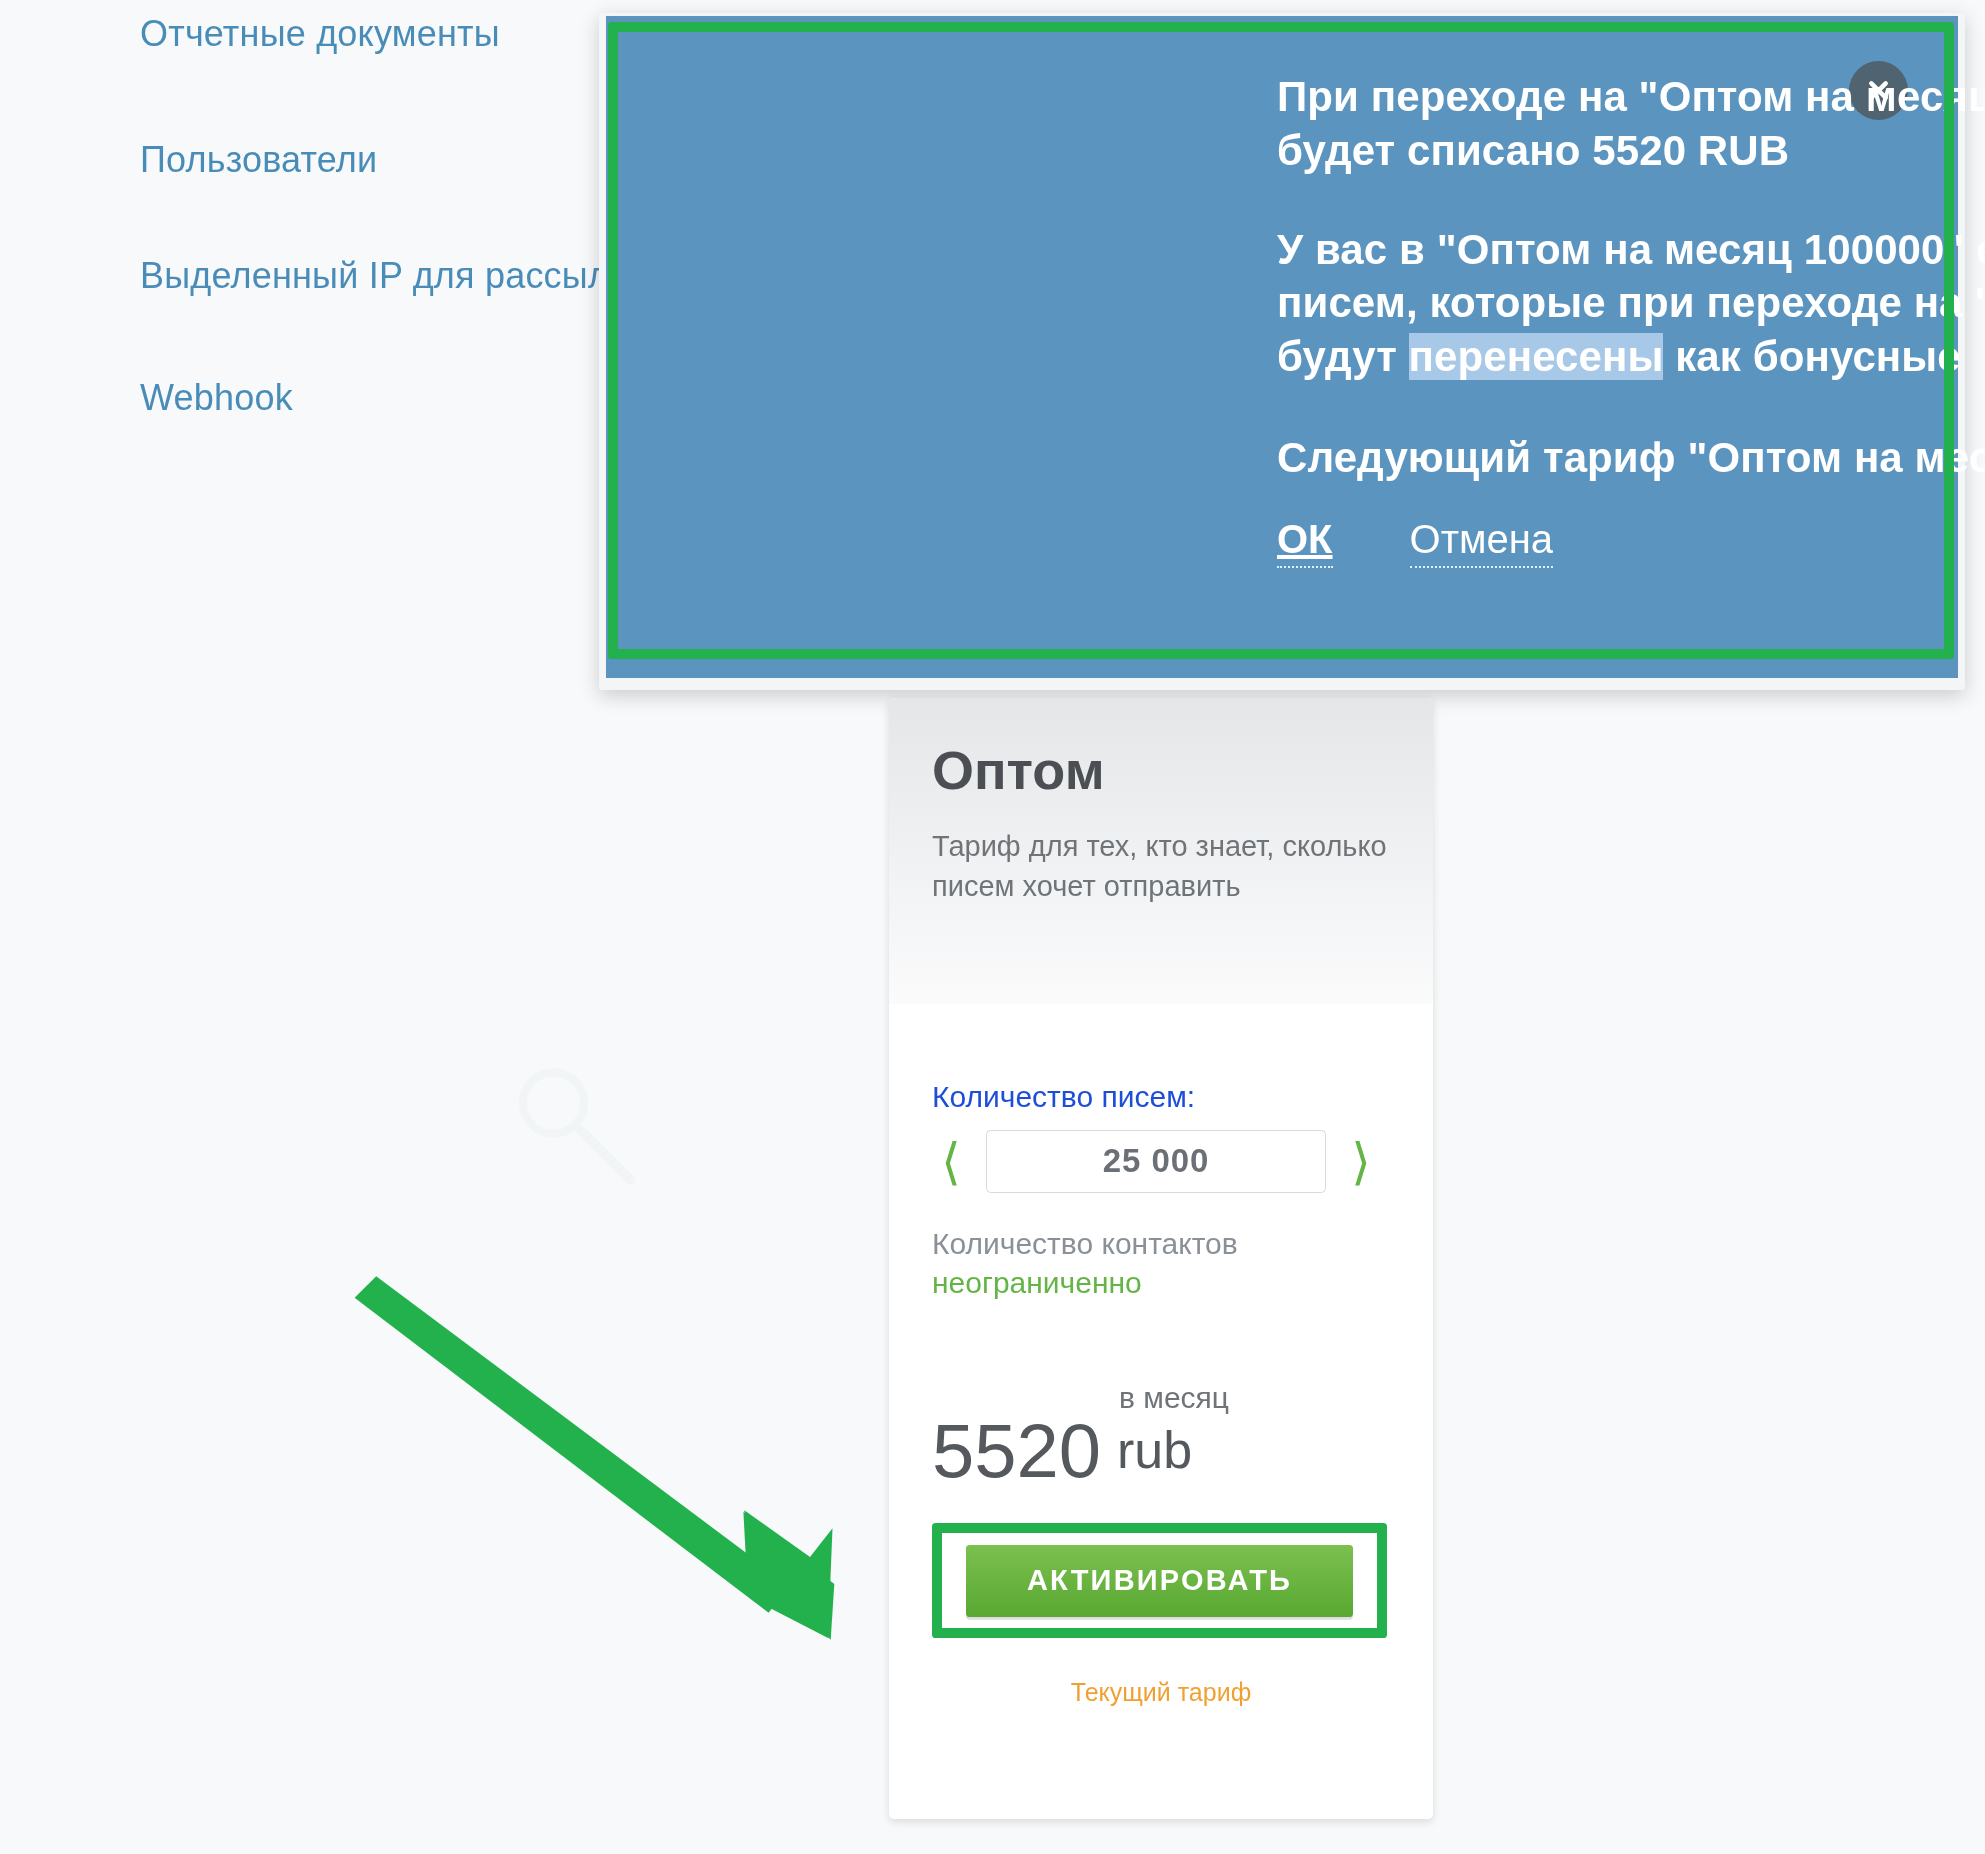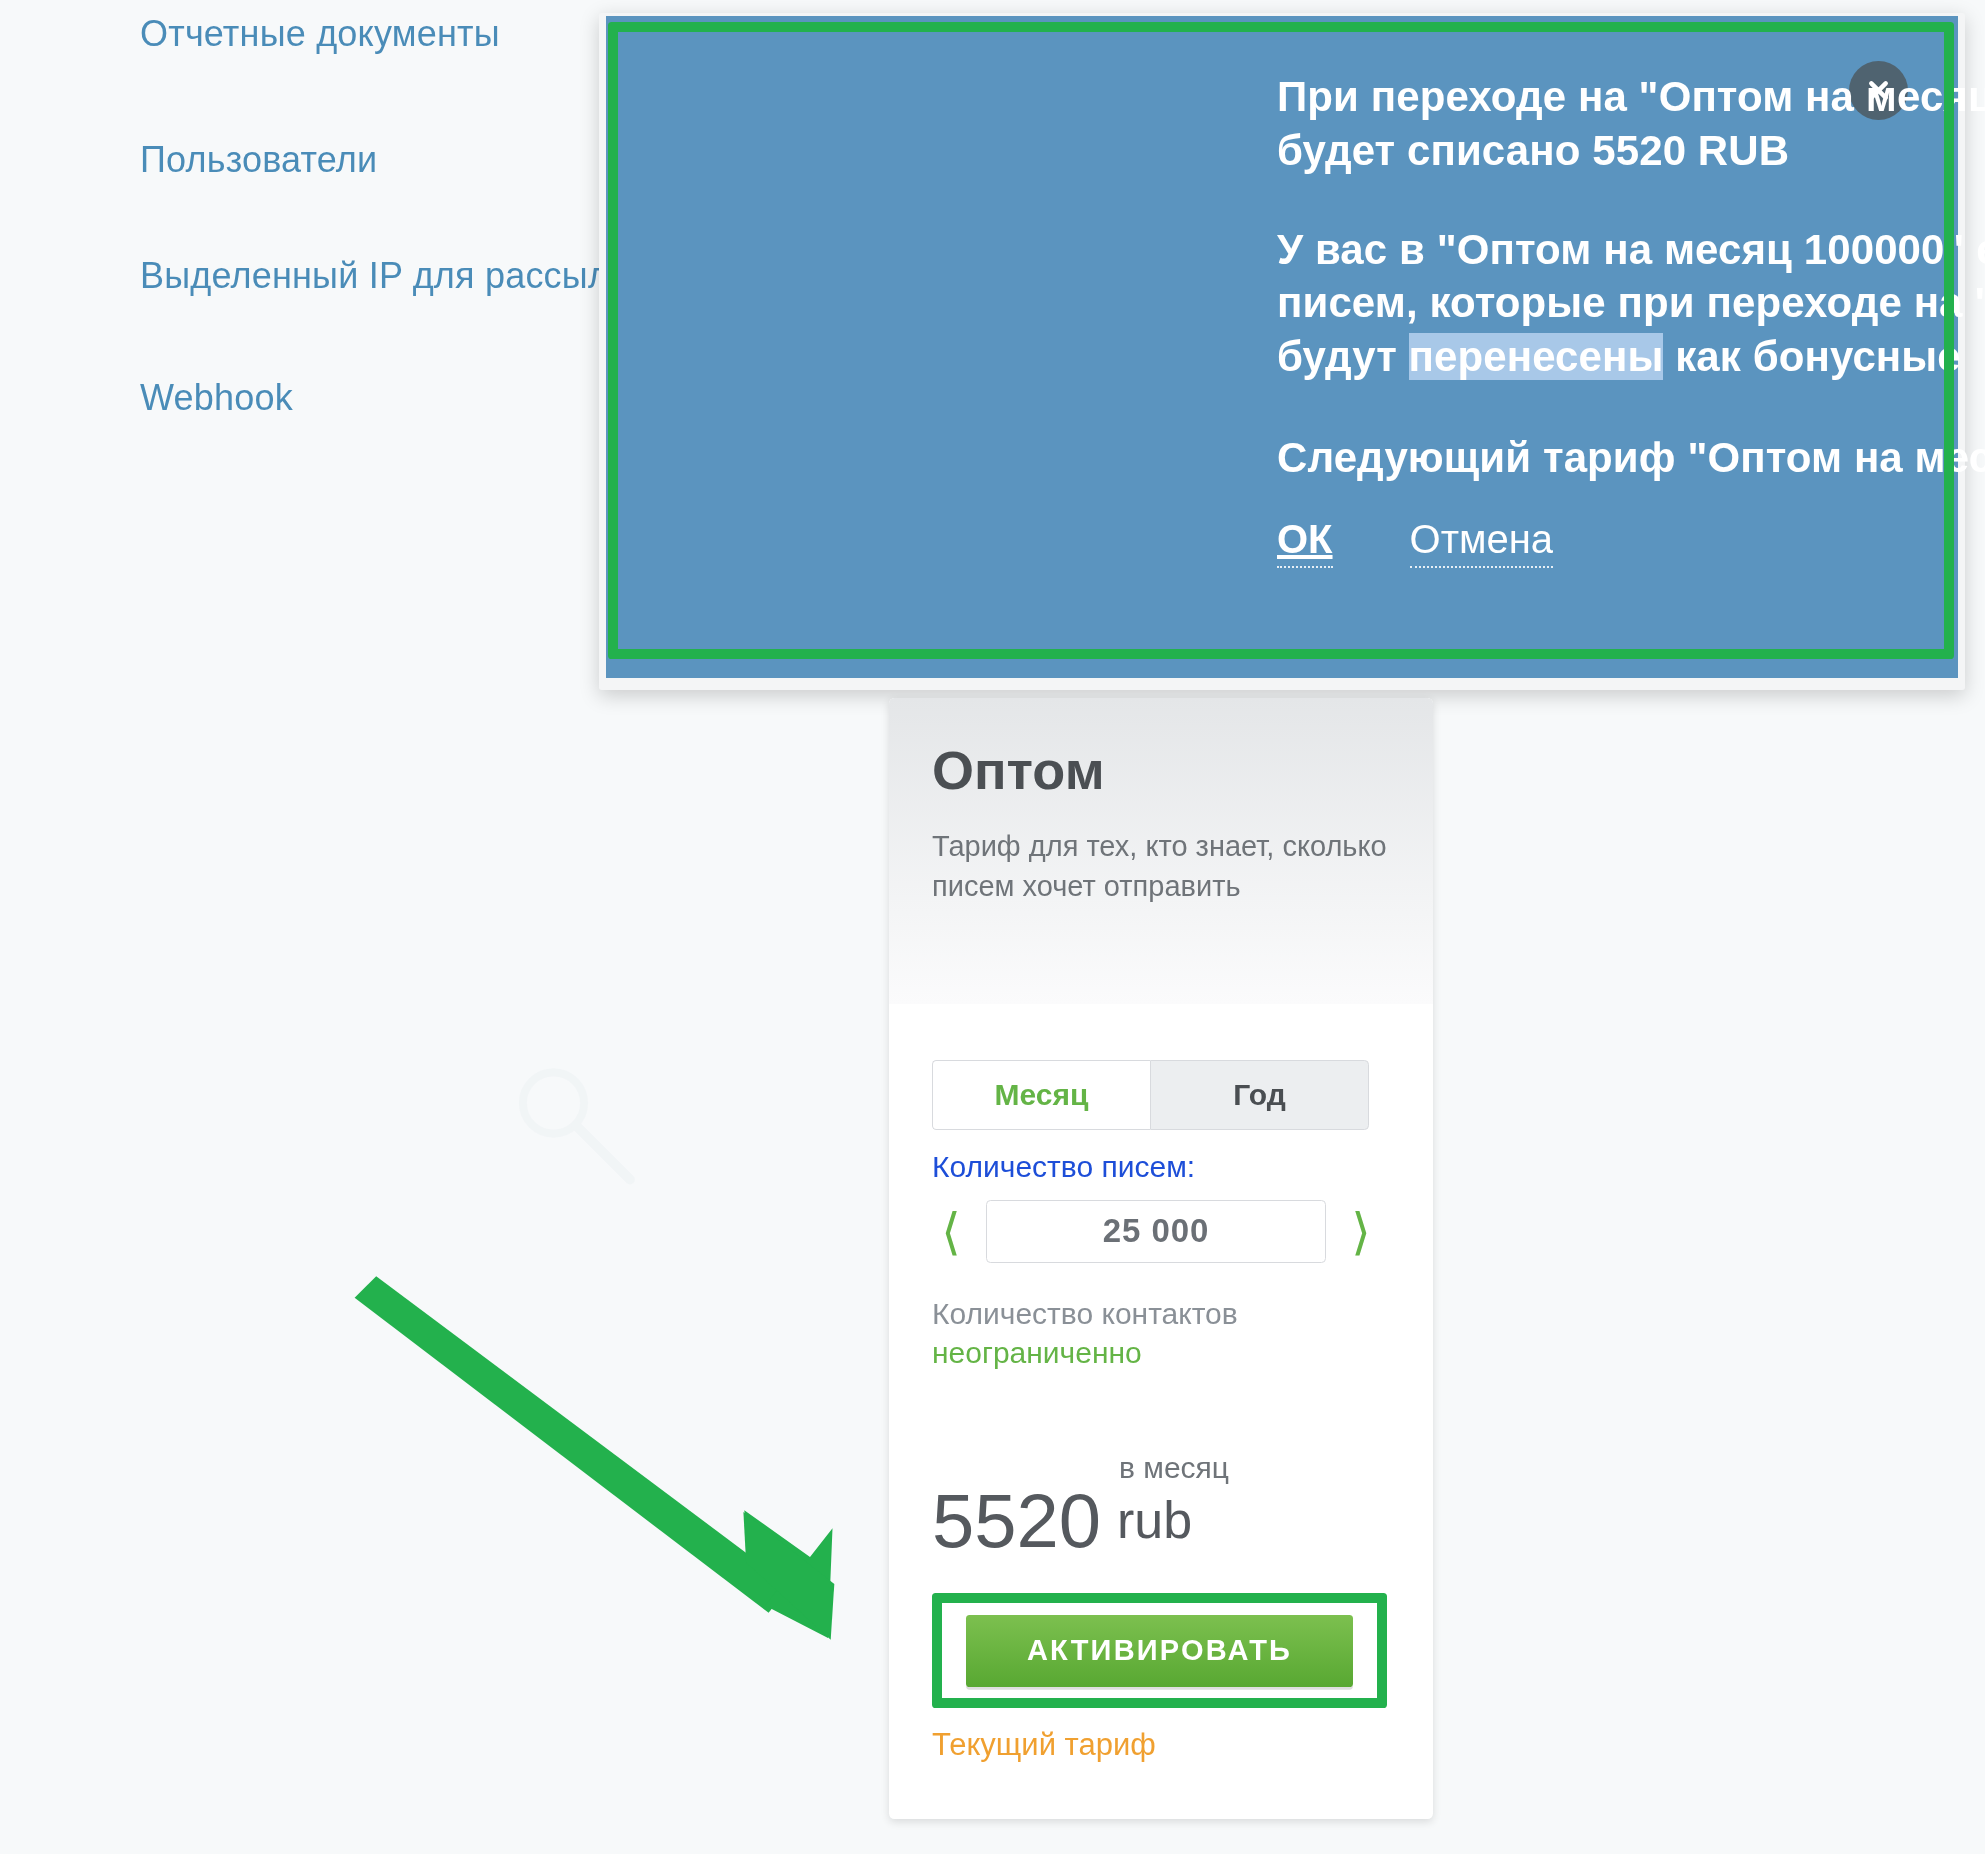--- a/index.html
+++ b/index.html
@@ -168,21 +168,21 @@
     border: 10px solid #23b14d; border-radius: 3.6px;
     display: flex; align-items: center; justify-content: center;
   }
   .act-btn {
     width: 387px; height: 72px; border-radius: 3.6px;
     background: linear-gradient(180deg,#7cc04f 0%, #58a832 100%);
     box-shadow: 0 2.7px 0 rgba(0,0,0,.13);
     color: #ffffff; font-size: 29px; font-weight: bold; letter-spacing: 2.2px;
     display: flex; align-items: center; justify-content: center; cursor: pointer;
   }
-  .current-plan { margin-top: 19px; font-size: 31px; color: #f0a030; }
+  .current-plan { margin-top: 40px; font-size: 25px; color: #f0a030; text-align: center; }
 
   
   .arrow { position: absolute; left: 342px; top: 1242px; width: 558px; height: 432px; pointer-events: none; }
 </style>
 </head>
 <body>
 
 <div id="root">
 
   <div class="sidebar">
@@ -255,24 +255,20 @@
   <div class="green-frame"></div>
 
   <div class="plan-card">
     <div class="plan-head">
       <div class="plan-title">Оптом</div>
       <div class="plan-desc">Тариф для тех, кто знает, сколько писем хочет отправить</div>
     </div>
 
     <div class="plan-body">
 
-      <div class="seg">
-        <div class="seg-btn active">Месяц</div>
-        <div class="seg-btn inactive">Год</div>
-      </div>
 
       <div class="field-label">Количество писем:</div>
 
       <div class="stepper">
         <div class="step-arrow">⟨</div>
         <div class="step-input">25 000</div>
         <div class="step-arrow">⟩</div>
       </div>
 
       <div class="contacts-label">Количество контактов</div>

